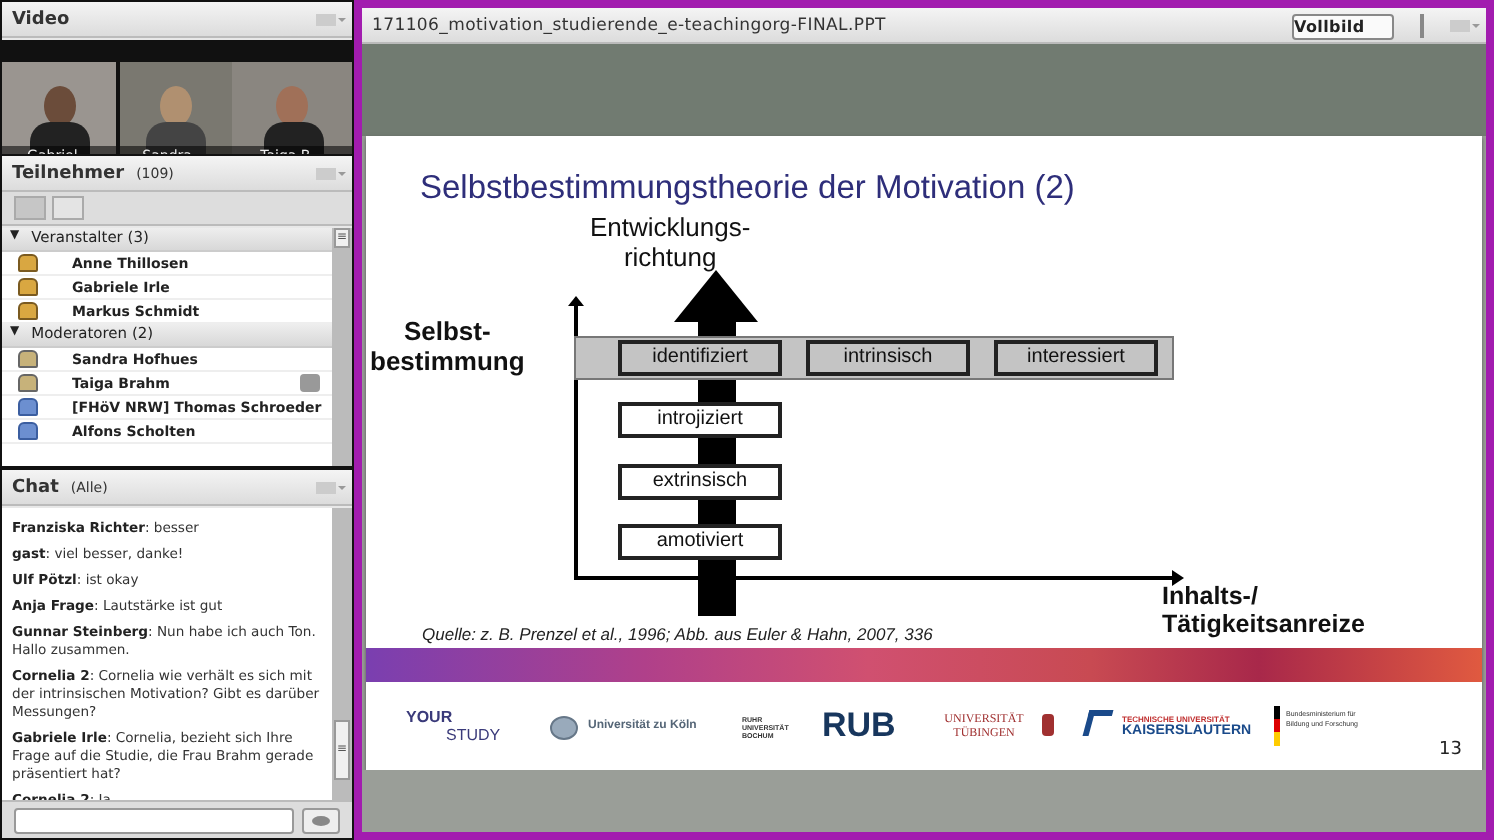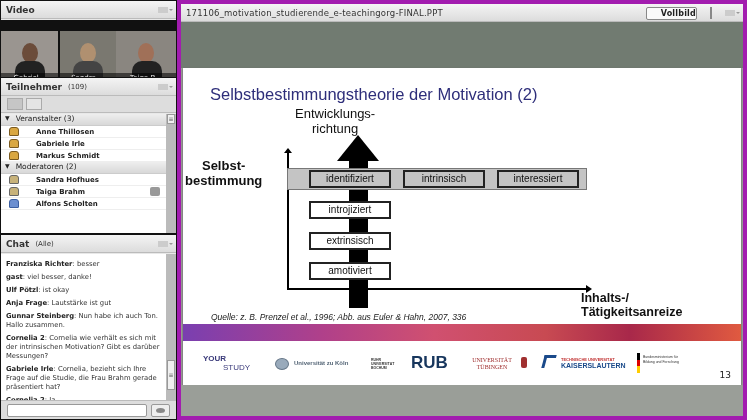--- a/index.html
+++ b/index.html
@@ -38,21 +38,21 @@
 .cmsg b{color:#222}
 .cscroll{position:absolute;top:19px;right:0;width:10px;bottom:19px;background:#bbb}
 .cscroll .th{position:absolute;bottom:10px;left:1px;width:8px;height:30px;background:#f0f0f0;border:1px solid #999;font-size:6px;line-height:28px;text-align:center;color:#555}
 .cfoot{position:absolute;left:0;right:0;bottom:0;height:19px;background:#ddd;border-top:1px solid #bbb}
 .cinput{position:absolute;left:6px;top:3px;width:140px;height:13px;background:#fff;border:1px solid #999;border-radius:2px}
 .csend{position:absolute;left:150px;top:3px;width:19px;height:13px;background:#eee;border:1px solid #999;border-radius:2px}
 .csend:after{content:"";position:absolute;left:4px;top:3px;width:9px;height:5px;border-radius:50%;background:#888}
 
 #share{left:177px;top:0;width:570px;height:420px;background:#9a9e98;border:4px solid #a21caf}
 #share .podhdr{font-weight:normal;font-size:8.5px;letter-spacing:.2px}
-.fullbtn{position:absolute;right:46px;top:3px;width:51px;height:13px;background:#fafafa;border:1px solid #888;border-radius:2px;font-size:8px;text-align:right;line-height:11px;color:#222;font-weight:bold}
+.fullbtn{position:absolute;right:46px;top:3px;width:51px;height:13px;background:#fafafa;border:1px solid #888;border-radius:2px;font-size:8px;text-align:left;line-height:11px;color:#222;font-weight:bold}
 .vsep{position:absolute;right:31px;top:3px;width:2px;height:12px;background:#888}
 .greyband{position:absolute;top:18px;left:0;right:0;height:46px;background:#717b71}
 .slide{position:absolute;top:64px;left:2px;right:2px;height:317px;background:#fff;box-shadow:0 1px 2px #555}
 .stitle{position:absolute;left:27px;top:17px;font-family:"Liberation Sans",sans-serif;font-size:16.5px;color:#2e2e7a}
 .lbl{position:absolute;font-family:"Liberation Sans",sans-serif;color:#111;text-align:center}
 .shaded{position:absolute;left:104px;top:100px;width:300px;height:22px;background:#c4c4c4;border:1px solid #777}
 .box{position:absolute;height:18px;border:2px solid #222;font-family:"Liberation Sans",sans-serif;font-size:10px;text-align:center;line-height:14px;color:#111;background:#fff}
 .box.g{background:#c4c4c4}
 .bigarrow{position:absolute;left:166px;top:92px;width:19px;height:148px;background:#000}
 .arrowhead{position:absolute;left:154px;top:67px;width:0;height:0;border-left:21px solid transparent;border-right:21px solid transparent;border-bottom:26px solid #000}
@@ -129,20 +129,24 @@
         <span class="ic pres"></span>
         <span>Sandra Hofhues</span>
       </div>
     <div class="pr">
         <span class="ic pres"></span>
         <span>Taiga Brahm</span>
         <span class="mic"></span>
       </div>
     <div class="pr">
         <span class="ic part"></span>
+        <span>[FHöV NRW] Thomas Schroeder</span>
+      </div>
+    <div class="pr">
+        <span class="ic part"></span>
         <span>Alfons Scholten</span>
       </div>
   </div>
   <div class="pscroll">
       <div class="th">≡</div>
     </div>
 </div>
 
 <div class="pod" id="chat">
   <div class="podhdr">

